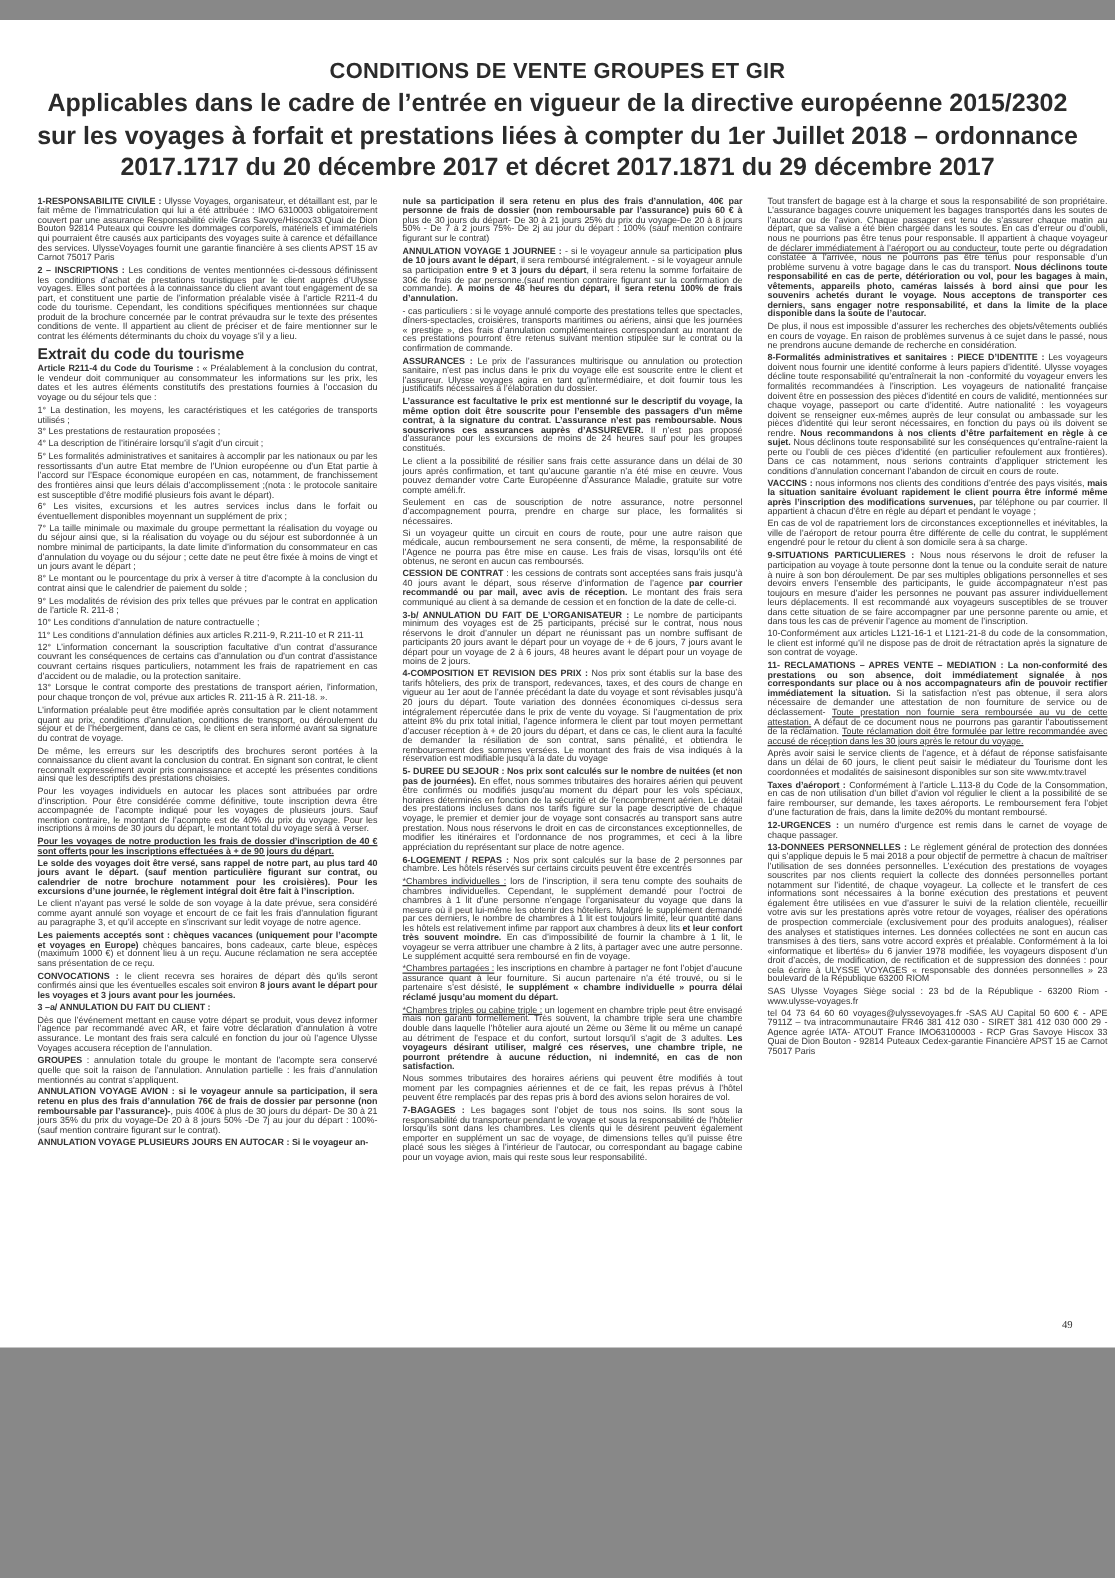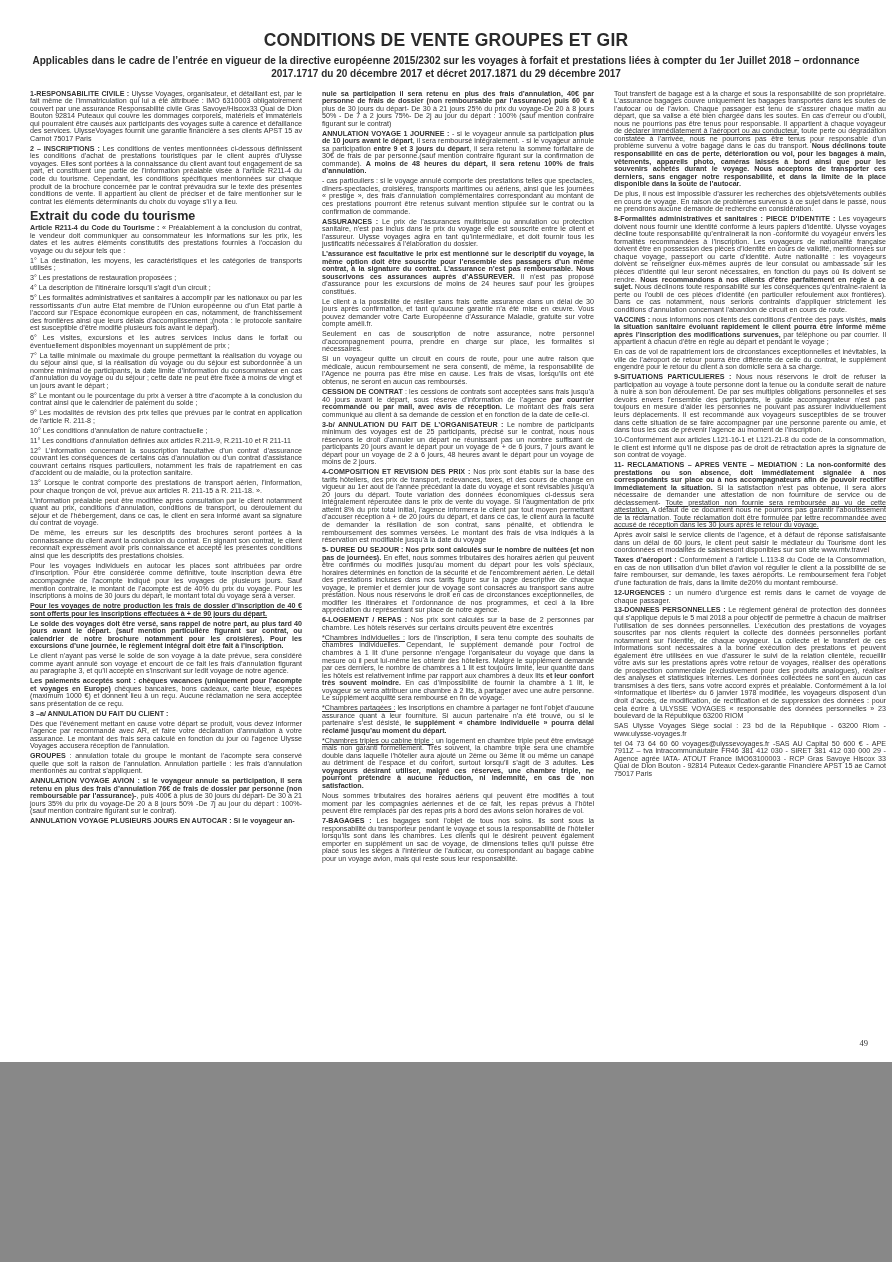--- a/index.html
+++ b/index.html
@@ -1,39 +1,39 @@
 <!DOCTYPE html>
 <html lang="fr"><head>
 <meta charset="utf-8">
 <style>
   html,body{margin:0;padding:0;background:#888;}
   .page{
     position:relative;
     width:892px;height:1062px;
     background:#ffffff;
-    margin:0 auto;
+    margin:16px auto;
     overflow:hidden;
     font-family:"Liberation Sans","DejaVu Sans",sans-serif;
     color:#333;
   }
   .header{
     padding-top:30px;
     text-align:center;
     color:#2b2b2b;
   }
   .doc-title{
     margin:0;
     font-size:17.5px;
     font-weight:bold;
     letter-spacing:0.2px;
   }
   .doc-subtitle{
     margin:4px auto 0 auto;
     max-width:836px;
-    font-size:10px;
+    font-size:20px;
     font-weight:bold;
     line-height:1.28;
   }
   .columns{
     display:flex;
     justify-content:space-between;
     padding:10px 30px 0 30px;
     box-sizing:border-box;
     gap:20px;
   }
@@ -51,21 +51,21 @@
     font-size:12.5px;
     line-height:14px;
     font-weight:bold;
     color:#2b2b2b;
   }
   .b{font-weight:bold;}
   .u{text-decoration:underline;}
   .bu{font-weight:bold;text-decoration:underline;}
   .page-number{
     position:absolute;
-    right:24px;bottom:14px;
+    right:34px;bottom:14px;
     font-size:8.5px;
     color:#333;
     font-family:Liberation Serif, serif;
   }
 </style>
 </head>
 <body>
 
 <div class="page">
   <div class="header">
@@ -90,20 +90,21 @@
         <p class="para"><span>11° Les conditions d’annulation définies aux articles R.211-9, R.211-10 et R 211-11</span></p>
         <p class="para"><span>12° L’information concernant la souscription facultative d’un contrat d’assurance couvrant les conséquences de certains cas d’annulation ou d’un contrat d’assistance couvrant certains risques particuliers, notamment les frais de rapatriement en cas d’accident ou de maladie, ou la protection sanitaire.</span></p>
         <p class="para"><span>13° Lorsque le contrat comporte des prestations de transport aérien, l’information, pour chaque tronçon de vol, prévue aux articles R. 211-15 à R. 211-18. ».</span></p>
         <p class="para"><span>L’information préalable peut être modifiée après consultation par le client notamment quant au prix, conditions d’annulation, conditions de transport, ou déroulement du séjour et de l’hébergement, dans ce cas, le client en sera informé avant sa signature du contrat de voyage.</span></p>
         <p class="para"><span>De même, les erreurs sur les descriptifs des brochures seront portées à la connaissance du client avant la conclusion du contrat. En signant son contrat, le client reconnaît expressément avoir pris connaissance et accepté les présentes conditions ainsi que les descriptifs des prestations choisies.</span></p>
         <p class="para"><span>Pour les voyages individuels en autocar les places sont attribuées par ordre d’inscription. Pour être considérée comme définitive, toute inscription devra être accompagnée de l’acompte indiqué pour les voyages de plusieurs jours. Sauf mention contraire, le montant de l’acompte est de 40% du prix du voyage. Pour les inscriptions à moins de 30 jours du départ, le montant total du voyage sera à verser.</span></p>
         <p class="para"><span class="bu">Pour les voyages de notre production les frais de dossier d’inscription de 40 €  sont offerts pour les inscriptions effectuées à + de 90 jours du départ.</span></p>
         <p class="para"><span class="b">Le solde des voyages doit être versé, sans rappel de notre part, au plus tard 40 jours avant le départ. (sauf mention particulière figurant sur contrat, ou calendrier de notre brochure notamment pour les croisières). Pour les excursions d’une journée, le règlement intégral doit être fait à l’inscription.</span></p>
         <p class="para"><span>Le client n’ayant pas versé le solde de son voyage à la date prévue, sera considéré comme ayant annulé son voyage et encourt de ce fait les frais d’annulation figurant au paragraphe 3, et qu’il accepte en s’inscrivant sur ledit voyage de notre agence.</span></p>
         <p class="para"><span class="b">Les paiements acceptés sont : chèques vacances (uniquement pour l’acompte et voyages en Europe) </span><span>chèques bancaires, bons cadeaux, carte bleue, espèces (maximum 1000 €) et donnent  lieu à un reçu.  Aucune réclamation ne sera acceptée sans présentation de ce reçu.</span></p>
+        <p class="para"><span class="b">CONVOCATIONS : </span><span>le client recevra ses horaires de départ dès qu'ils seront confirmés ainsi que les éventuelles escales soit environ </span><span class="b">8 jours avant le départ pour les voyages et 3 jours avant pour les journées.</span></p>
         <p class="para"><span class="b">3 –a/ ANNULATION DU FAIT DU CLIENT :</span></p>
         <p class="para"><span>Dès que l’événement mettant en cause votre départ se produit, vous devez informer l’agence par recommandé avec AR,  et faire votre déclaration d’annulation à votre assurance. Le montant des frais sera calculé en fonction du jour où l’agence Ulysse Voyages accusera  réception de l’annulation.</span></p>
         <p class="para"><span class="b">GROUPES</span><span> : annulation totale du groupe le montant de l’acompte sera conservé quelle que soit la raison de l’annulation. Annulation partielle : les frais d’annulation mentionnés au contrat s’appliquent.</span></p>
         <p class="para"><span class="b">ANNULATION VOYAGE AVION : si le voyageur annule sa participation, il sera retenu en plus des frais d’annulation 76€  de frais de dossier par personne (non remboursable par l’assurance)-</span><span>, puis 400€ à plus de 30 jours du départ- De 30 à 21 jours 35% du  prix du voyage-De 20 à 8 jours  50% -De 7j au jour du départ : 100%- (sauf mention contraire figurant sur le contrat).</span></p>
         <p class="para"><span class="b">ANNULATION VOYAGE PLUSIEURS JOURS EN AUTOCAR : Si le voyageur an-</span></p>
       </div>
       <div class="col">
         <p class="para"><span class="b">nule sa participation il sera retenu en plus des frais d’annulation, 40€ par personne de frais de dossier (non remboursable par l’assurance) puis 60 € à </span><span>plus de 30 jours du départ- De 30 à 21 jours 25% du  prix du voyage-De 20 à 8 jours  50% - De 7 à 2 jours   75%- De 2j au jour du départ : 100% (sauf mention contraire figurant sur le contrat)</span></p>
         <p class="para"><span class="b">ANNULATION VOYAGE 1 JOURNEE :</span><span> - si le voyageur annule sa participation </span><span class="b">plus de 10 jours avant le départ</span><span>, il sera remboursé intégralement. - si le voyageur annule sa participation </span><span class="b">entre 9 et 3 jours du départ</span><span>, il sera retenu la somme forfaitaire de 30€  de frais de par personne.(sauf mention contraire figurant sur la confirmation de commande). </span><span class="b">A moins de 48 heures du départ, il sera retenu 100% de frais d’annulation.</span></p>
         <p class="para"><span>- cas particuliers : si le voyage annulé comporte des prestations telles que spectacles, dîners-spectacles, croisières, transports maritimes ou aériens, ainsi que les journées « prestige », des frais d’annulation complémentaires correspondant au montant de ces prestations pourront être retenus suivant mention stipulée sur le contrat ou la confirmation de commande.</span></p>

